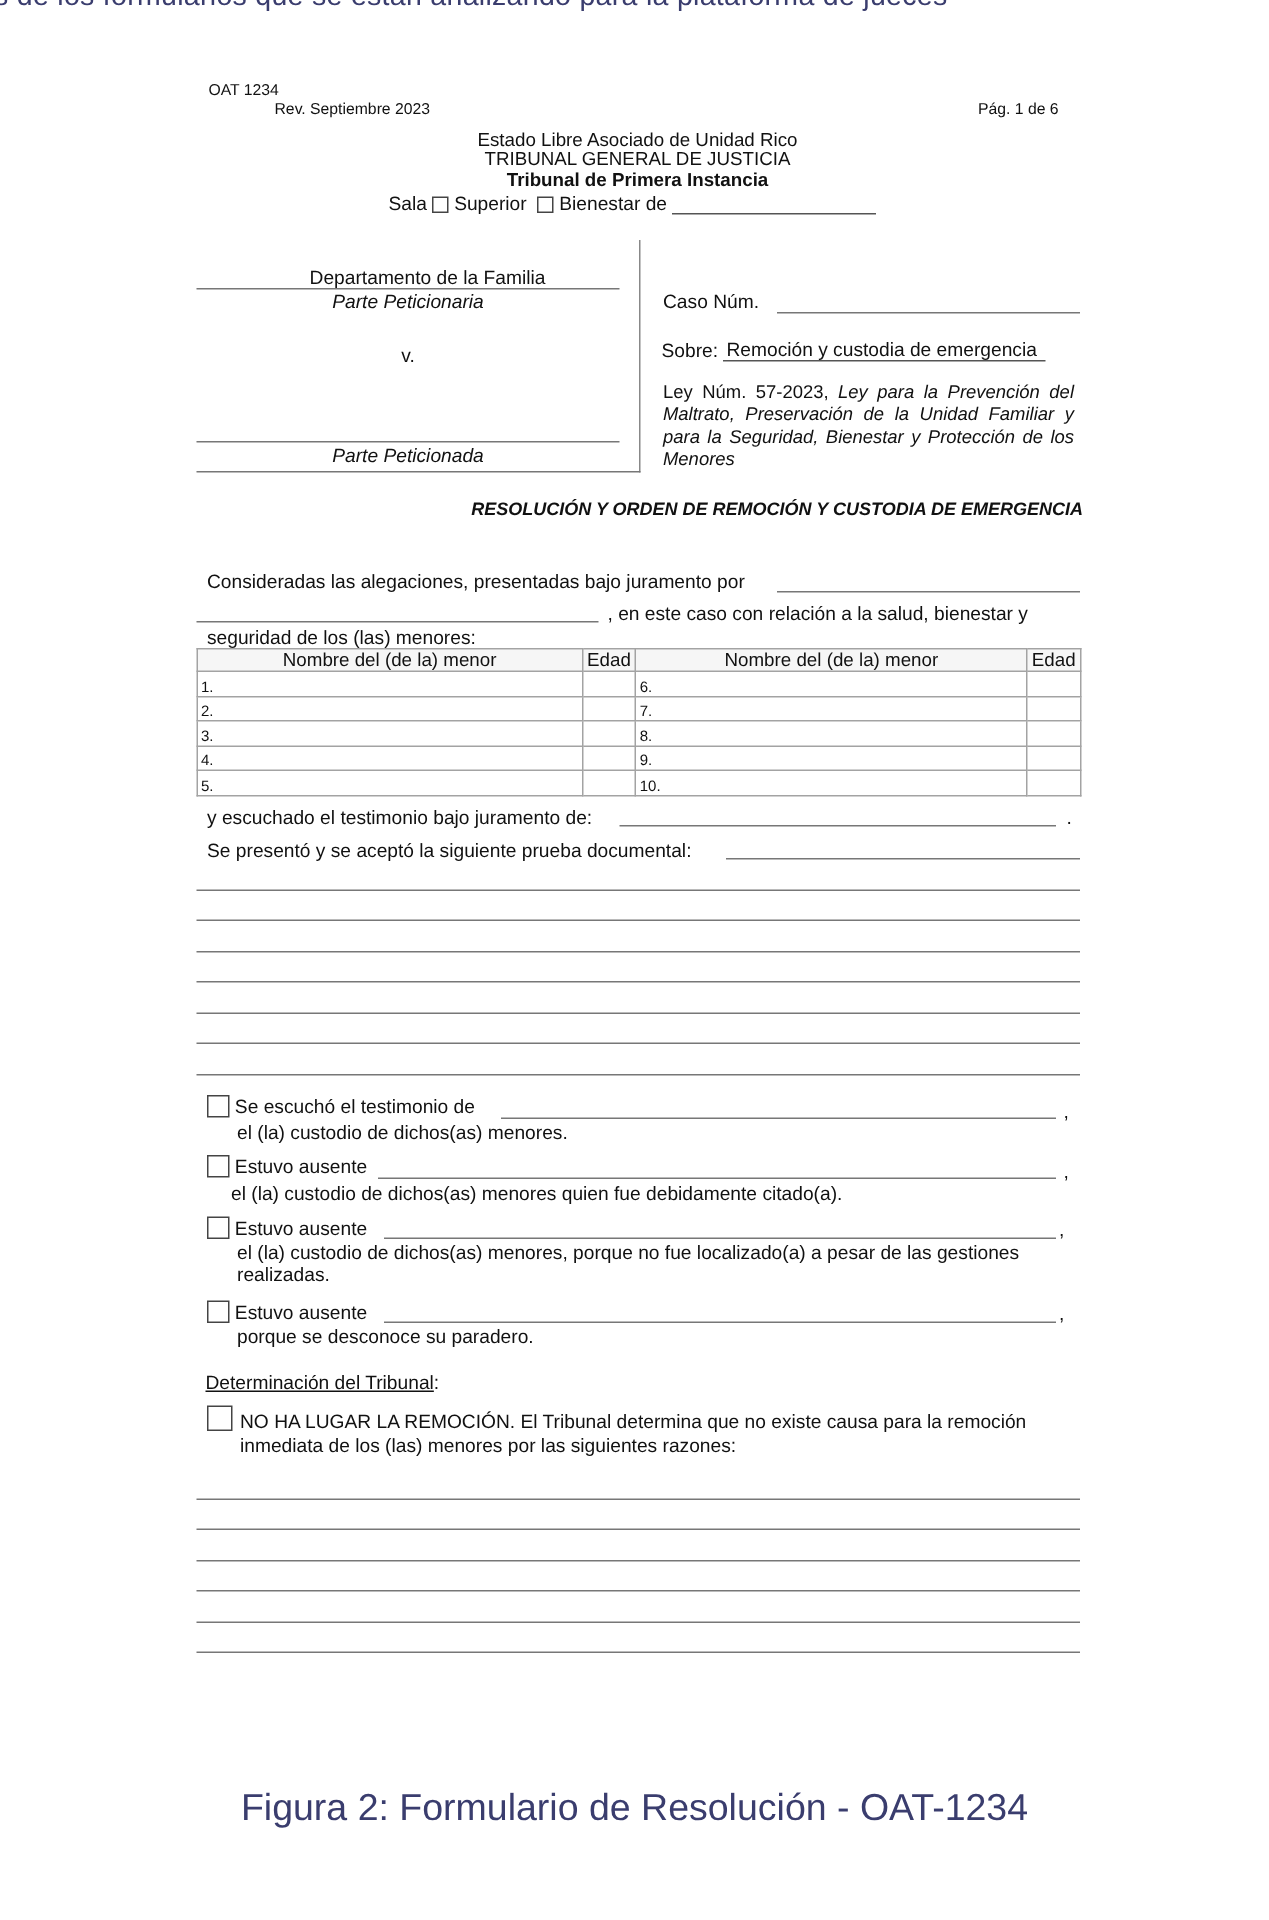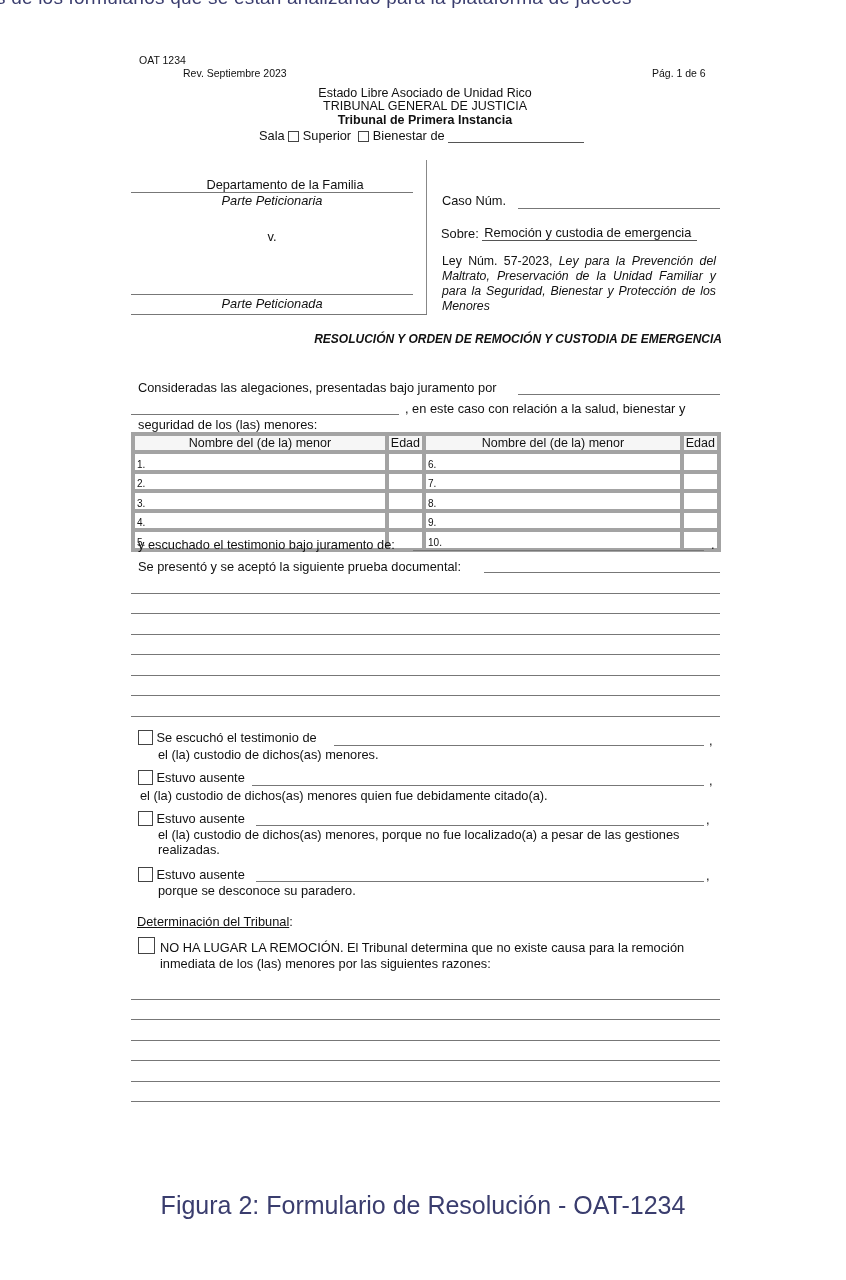--- a/index.html
+++ b/index.html
@@ -23,21 +23,21 @@
   .uline { display: inline-block; border-bottom: 1px solid #555; vertical-align: bottom; }
   .t13 { font-size: 12.8px; line-height: 15px; }
   .hline { height: 0; border-top: 1px solid #777; left: 131px; width: 589px; }
   .vline { width: 0; border-left: 1px solid #888; }
   .italic { font-style: italic; }
   table.minors {
     border-collapse: collapse; position: absolute; left: 131px; top: 432px; width: 590px;
     font-size: 12.5px;
   }
   table.minors td, table.minors th {
-    border: 4px solid #a3a3a3; padding: 0 2px; height: 15.5px; font-weight: normal; margin-top: 24px;
+    border: 1px solid #a3a3a3; padding: 0 2px; height: 15.5px; font-weight: normal; margin-top: 24px;
   }
   table.minors th { background: #f6f6f6; text-align: center; height: 14px; line-height: 14px;}
   table.minors td.num { font-size: 10px; text-align: left; vertical-align: bottom; line-height: 10px;}
   .caption { left: 0; width: 846px; text-align: center; top: 1191px; font-size: 25px; color: #3a3d6e; }
 </style>
 </head>
 <body>
 
 <div class="abs cutoff">s de los formularios que se están analizando para la plataforma de jueces</div>
 
@@ -156,21 +156,21 @@
 <div class="abs hline" style="left:334px; width:370px; top:745px;"></div>
 <div class="abs t13" style="left:709px; top:733px;">,</div>
 <div class="abs t13" style="left:158px; top:747px;">el (la) custodio de dichos(as) menores.</div>
 
 <div class="abs t13" style="left:138px; top:770px; white-space:nowrap;">
   <span class="cb cb-lg"></span>
   <span>Estuvo ausente</span>
 </div>
 <div class="abs hline" style="left:252px; width:452px; top:785px;"></div>
 <div class="abs t13" style="left:709px; top:773px;">,</div>
-<div class="abs t13" style="left:140px; top:788px;">el (la) custodio de dichos(as) menores quien fue debidamente citado(a).</div>
+<div class="abs t13" style="left:154px; top:788px;">el (la) custodio de dichos(as) menores quien fue debidamente citado(a).</div>
 
 <div class="abs t13" style="left:138px; top:811px; white-space:nowrap;">
   <span class="cb cb-lg"></span>
   <span>Estuvo ausente</span>
 </div>
 <div class="abs hline" style="left:256px; width:448px; top:825px;"></div>
 <div class="abs t13" style="left:706px; top:812px;">,</div>
 <div class="abs t13" style="left:158px; top:827px; width:560px;">el (la) custodio de dichos(as) menores, porque no fue localizado(a) a pesar de las gestiones realizadas.</div>
 
 <div class="abs t13" style="left:138px; top:867px; white-space:nowrap;">

